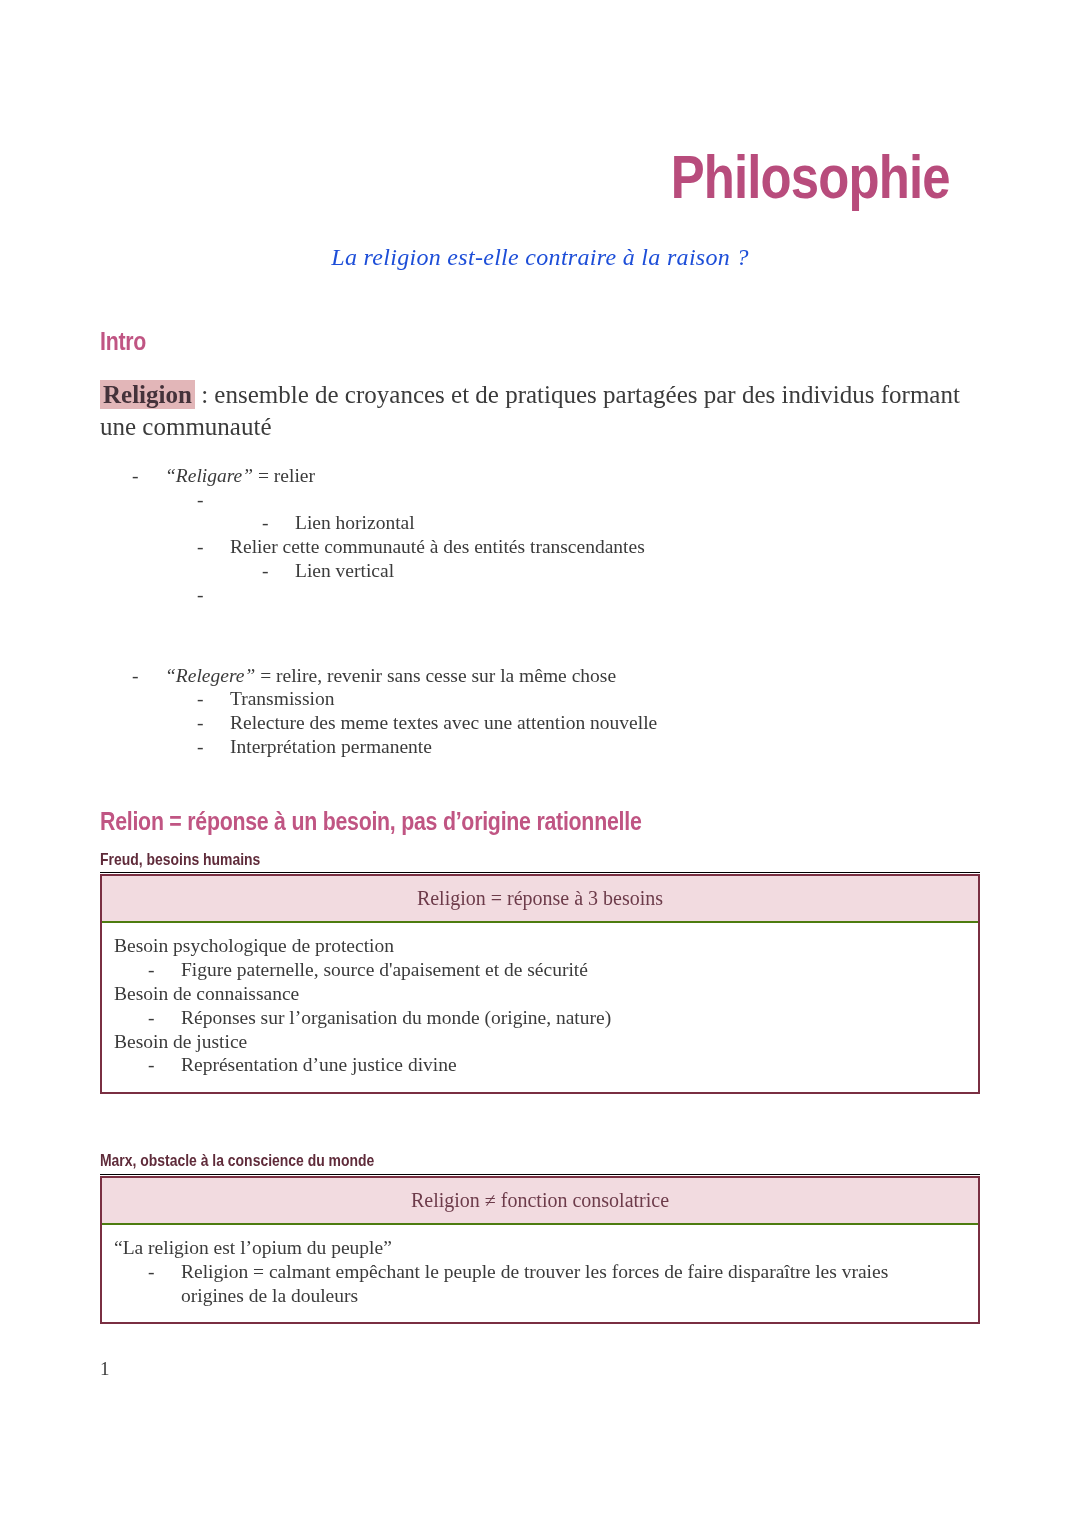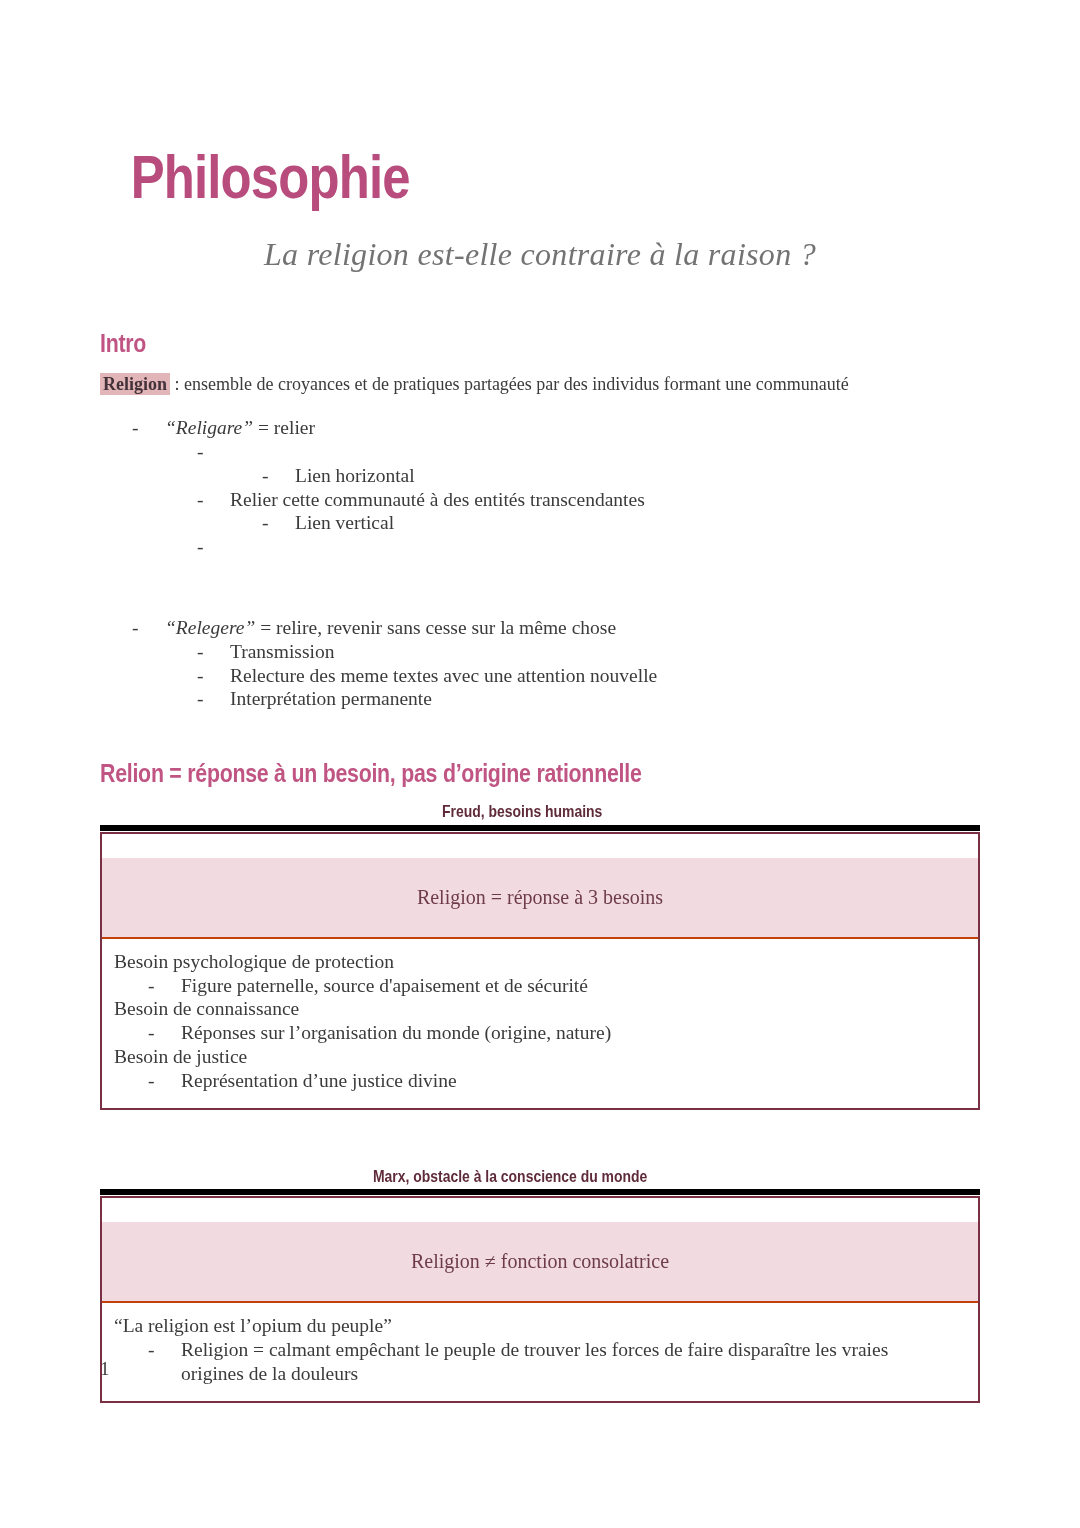--- a/index.html
+++ b/index.html
@@ -12,76 +12,74 @@
   }
   .page { padding:0 100px; }
 
   .cond {
     display:inline-block;
     font-family:"Liberation Sans", sans-serif;
     font-weight:700;
     transform-origin:left center;
   }
 
-  .title { text-align:left; margin-top:146px; line-height:1; }
+  .title { text-align:right; margin-top:146px; line-height:1; }
   .title .cond {
     font-size:62px; color:#b84c7c;
     transform:scaleX(0.82); transform-origin:center;
     letter-spacing:-1px;
   }
 
   .subtitle {
-    margin-top:28px; text-align:center;
-    font-style:italic; font-size:32px; color:#737373;
+    margin-top:36px; text-align:center;
+    font-style:italic; font-size:24px; color:#1d4ed8;
     letter-spacing:0.3px;
   }
 
   .h1 { margin-top:56px; line-height:1.15; }
   .h1 .cond { font-size:26px; color:#c05583; transform:scaleX(0.82); letter-spacing:-0.3px; }
 
-  .definition { margin-top:14px; font-size:18px; line-height:1.3; }
+  .definition { margin-top:22px; font-size:25px; line-height:1.3; }
   .hl {
     background:#e2b6b8; font-weight:700; color:#44323a;
     padding:1px 3px;
   }
 
   .list { margin-top:20px; }
   .li { display:flex; font-size:19.5px; line-height:23.8px; }
   .lvl1 { padding-left:32px; }
   .lvl2 { padding-left:97px; }
   .lvl3 { padding-left:162px; }
   .marker { width:33px; flex-shrink:0; }
   .ital { font-style:italic; }
   .gap-above { margin-top:57px; }
 
   .h1-sec2 { margin-top:48px; }
 
   .sublabel {
     margin-top:14px;
-    border-bottom:6px solid #000000;
+    border-bottom:1px solid #000000;
     padding-bottom:3px;
     line-height:1.1;
-    text-align:center;
   }
   .sublabel .cond { font-size:17px; color:#5f2b3a; transform:scaleX(0.82); }
   .sublabel-gap { margin-top:58px; }
 
   .ptable {
     width:100%;
     border:2px solid #7a2f42;
     margin-top:1px;
   }
   .thead {
     background:#f2dbe0;
-    border-bottom:2px solid #c2410c;
+    border-bottom:2px solid #4d7c0f;
     text-align:center;
     color:#6d3b4a;
     font-size:20px;
-    padding:28px 8px;
-    margin-top:24px;
+    padding:11px 8px;
   }
   .tbody { padding:11px 24px 15px 8px; font-size:19.5px; }
   .trow { line-height:23.8px; }
   .t0 { padding-left:4px; }
   .t1 { display:flex; padding-left:38px; }
   .t1 .marker { width:33px; flex-shrink:0; }
 
   .pagenum {
     position:absolute; left:100px; top:1358px;
     font-size:19px; color:#3b3b3b;

